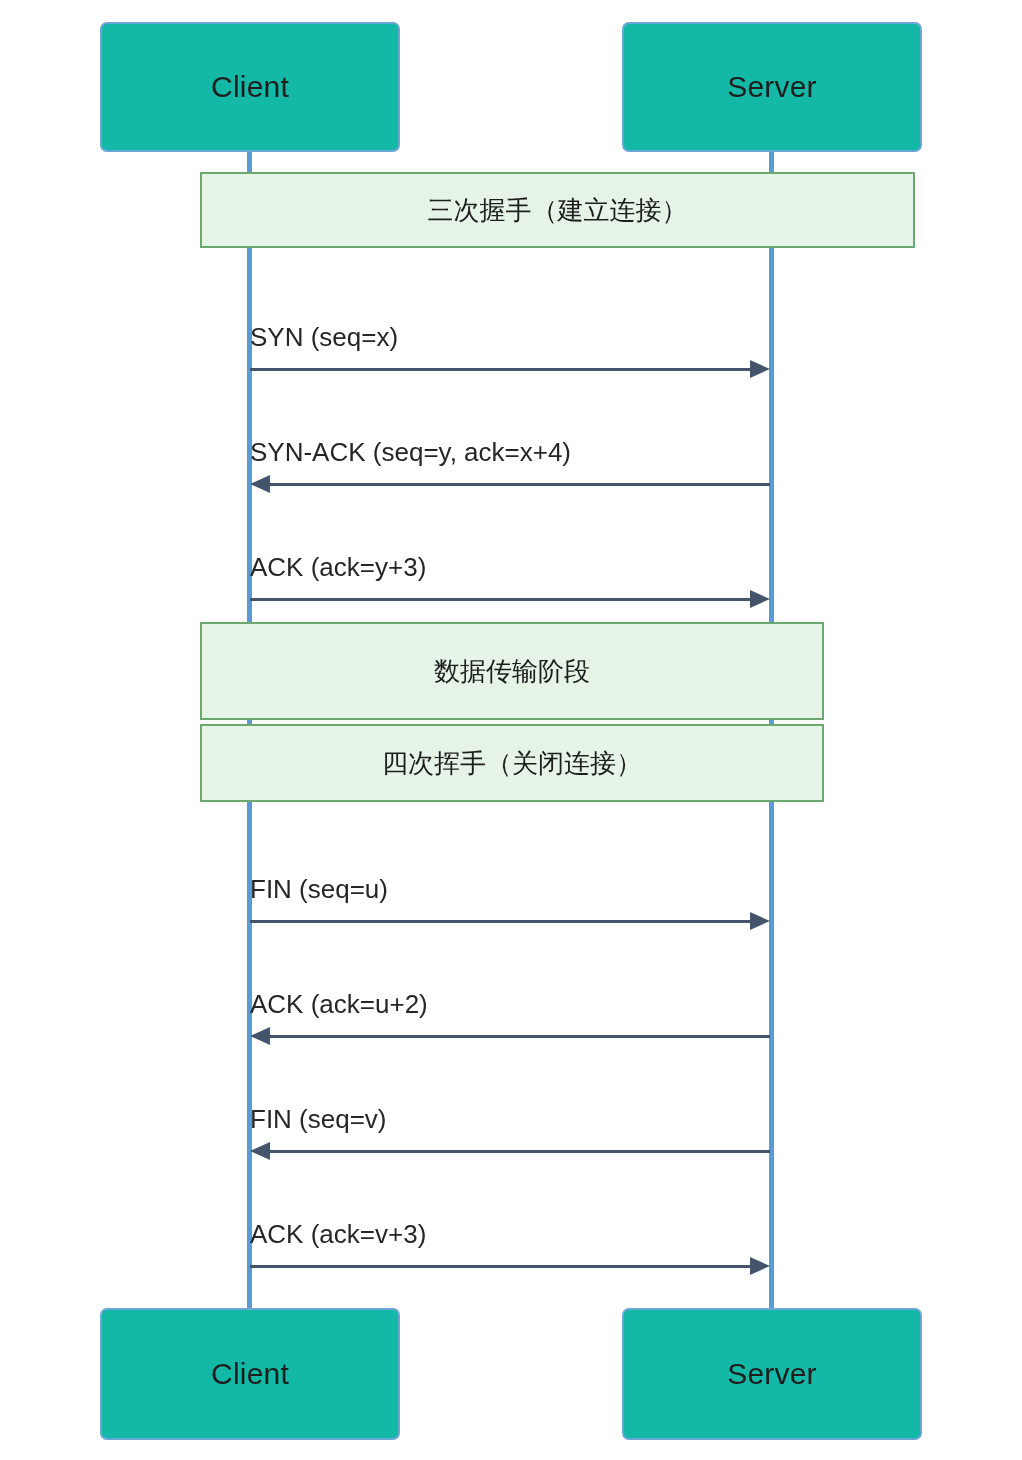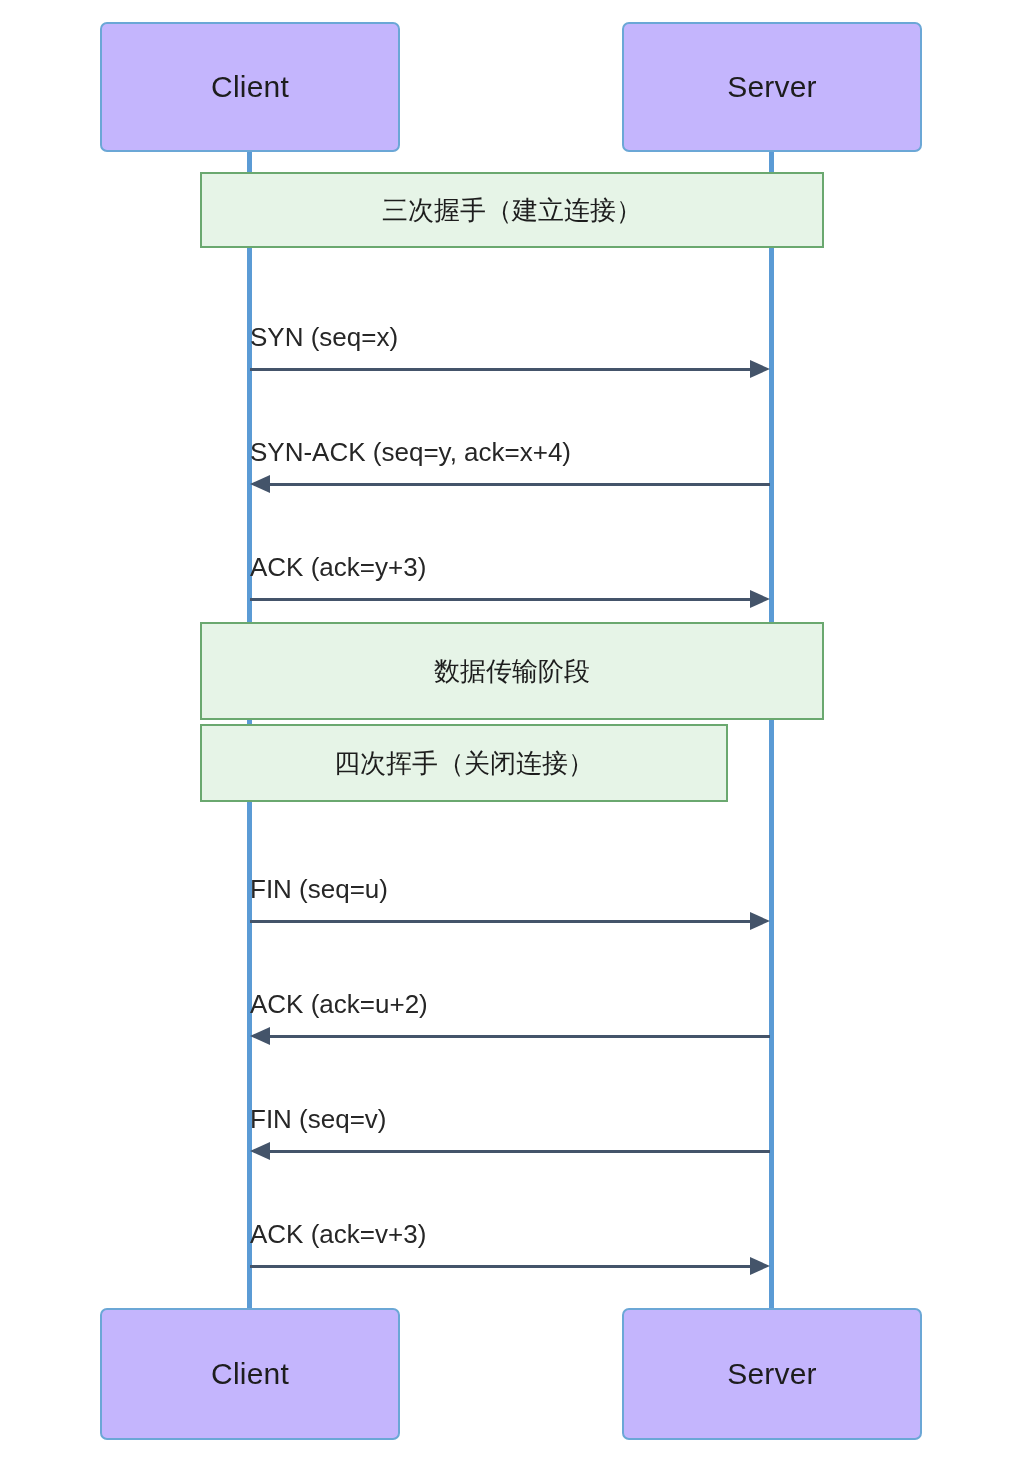--- a/index.html
+++ b/index.html
@@ -15,21 +15,21 @@
     width: 1022px;
     height: 1460px;
     background: #ffffff;
     overflow: hidden;
   }
 
   
   .participant-box {
     position: absolute;
     box-sizing: border-box;
-    background: #c4b5fd;
+    background: #14b8a6;
     border: 2px solid #6ba7d6;
     border-radius: 7px;
     display: flex;
     align-items: center;
     justify-content: center;
     z-index: 4;
   }
   .participant-label {
     font-size: 30px;
     color: #1d1d1d;
@@ -106,21 +106,21 @@
   <div class="lifeline" style="left:247px; top:150px; height:1160px;"></div>
   <div class="lifeline" style="left:769px; top:150px; height:1160px;"></div>
 
   <div class="participant-box" style="left:100px; top:22px; width:300px; height:130px;">
     <span class="participant-label">Client</span>
   </div>
   <div class="participant-box" style="left:622px; top:22px; width:300px; height:130px;">
     <span class="participant-label">Server</span>
   </div>
 
-  <div class="phase-band" style="left:200px; top:172px; width:624px; height:76px;">
+  <div class="phase-band" style="left:200px; top:172px; width:715px; height:76px;">
     <span class="phase-label">三次握手（建立连接）</span>
   </div>
 
   <div class="message" style="left:250px; top:368px; width:520px;">
     <span class="message-label">SYN (seq=x)</span>
     <div class="message-line" style="left:0; width:500px;"></div>
     <div class="arrowhead right" style="left:500px;"></div>
   </div>
 
   <div class="message" style="left:250px; top:483px; width:520px;">
@@ -132,21 +132,21 @@
   <div class="message" style="left:250px; top:598px; width:520px;">
     <span class="message-label">ACK (ack=y+3)</span>
     <div class="message-line" style="left:0; width:500px;"></div>
     <div class="arrowhead right" style="left:500px;"></div>
   </div>
 
   <div class="phase-band" style="left:200px; top:622px; width:624px; height:98px;">
     <span class="phase-label">数据传输阶段</span>
   </div>
 
-  <div class="phase-band" style="left:200px; top:724px; width:528px; height:78px;">
+  <div class="phase-band" style="left:200px; top:724px; width:624px; height:78px;">
     <span class="phase-label">四次挥手（关闭连接）</span>
   </div>
 
   <div class="message" style="left:250px; top:920px; width:520px;">
     <span class="message-label">FIN (seq=u)</span>
     <div class="message-line" style="left:0; width:500px;"></div>
     <div class="arrowhead right" style="left:500px;"></div>
   </div>
 
   <div class="message" style="left:250px; top:1035px; width:520px;">

